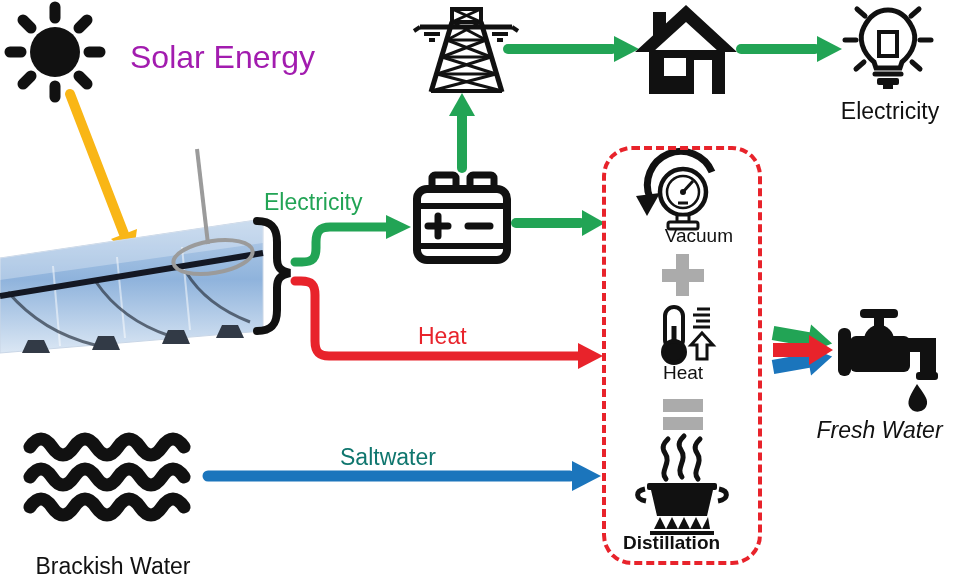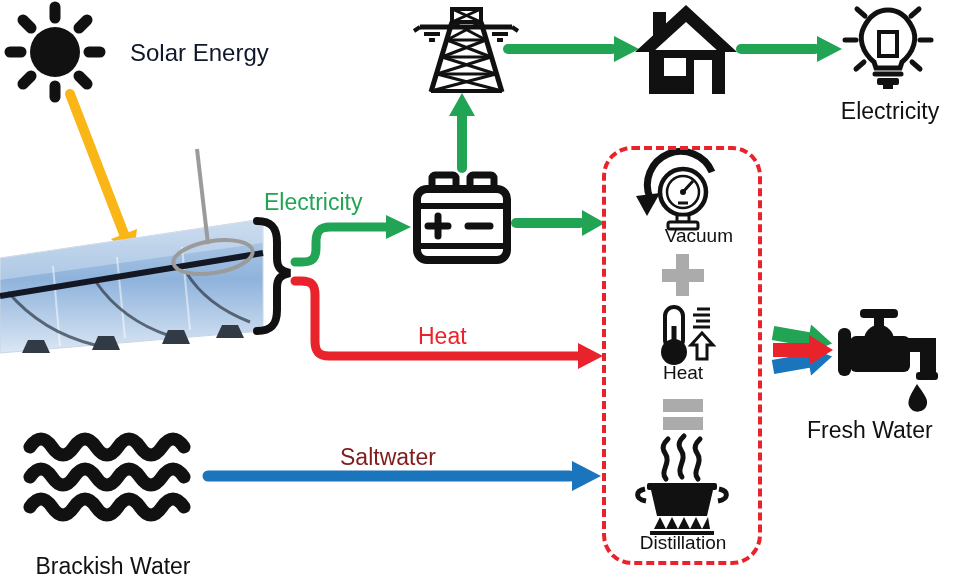--- a/index.html
+++ b/index.html
@@ -1,32 +1,32 @@
 <!DOCTYPE html>
 <html><head>
 <meta charset="utf-8">
 <style>
   html,body{margin:0;padding:0;background:#fff;}
   .canvas{position:relative;width:957px;height:582px;background:#fff;overflow:hidden;
           font-family:"Liberation Sans",sans-serif;}
   .layer{position:absolute;left:0;top:0;width:957px;height:582px;}
   .label{position:absolute;white-space:nowrap;line-height:1.1;color:#111;}
-  .lbl-solar{left:130px;top:40px;font-size:24px;color:#0f172a;}
+  .lbl-solar{left:130px;top:40px;font-size:32px;color:#a21caf;}
   .lbl-hybrid{left:112px;top:117px;font-size:23px;font-style:italic;}
   .lbl-elec-in{left:264px;top:190px;font-size:23px;color:#22A455;}
   .lbl-mirrors{left:40px;top:357px;font-size:23px;}
   .lbl-heatflow{left:418px;top:324px;font-size:23px;color:#E8232B;}
-  .lbl-salt{left:340px;top:445px;font-size:23px;color:#7f1d1d;}
+  .lbl-salt{left:340px;top:445px;font-size:23px;color:#0f766e;}
   .lbl-sea1{left:30px;top:515px;width:170px;text-align:center;font-size:23px;}
   .lbl-sea2{left:3px;top:541px;width:220px;text-align:center;font-size:23px;margin-top:13px;}
   .lbl-elec-out{left:830px;top:99px;width:120px;text-align:center;font-size:23px;}
-  .lbl-fresh{left:807px;top:418px;width:145px;font-size:23px;}
+  .lbl-fresh{left:807px;top:418px;width:145px;text-align:center;font-size:23px;font-style:italic;}
   .lbl-vacuum{left:633px;top:226px;width:100px;text-align:right;font-size:19px;}
   .lbl-heatbox{left:643px;top:363px;width:80px;text-align:center;font-size:19px;}
-  .lbl-dist{left:623px;top:533px;width:120px;text-align:center;font-size:19px;}
+  .lbl-dist{left:623px;top:533px;width:120px;font-size:19px;font-weight:bold;}
   .process-box{position:absolute;left:602px;top:146px;width:160px;height:419px;
                border:4px dashed #E8232B;border-radius:30px;box-sizing:border-box;}
 </style>
 </head>
 <body>
 
 <div class="canvas">
 
   <svg class="layer" viewBox="0 0 957 582" xmlns="http://www.w3.org/2000/svg">
     <defs>

